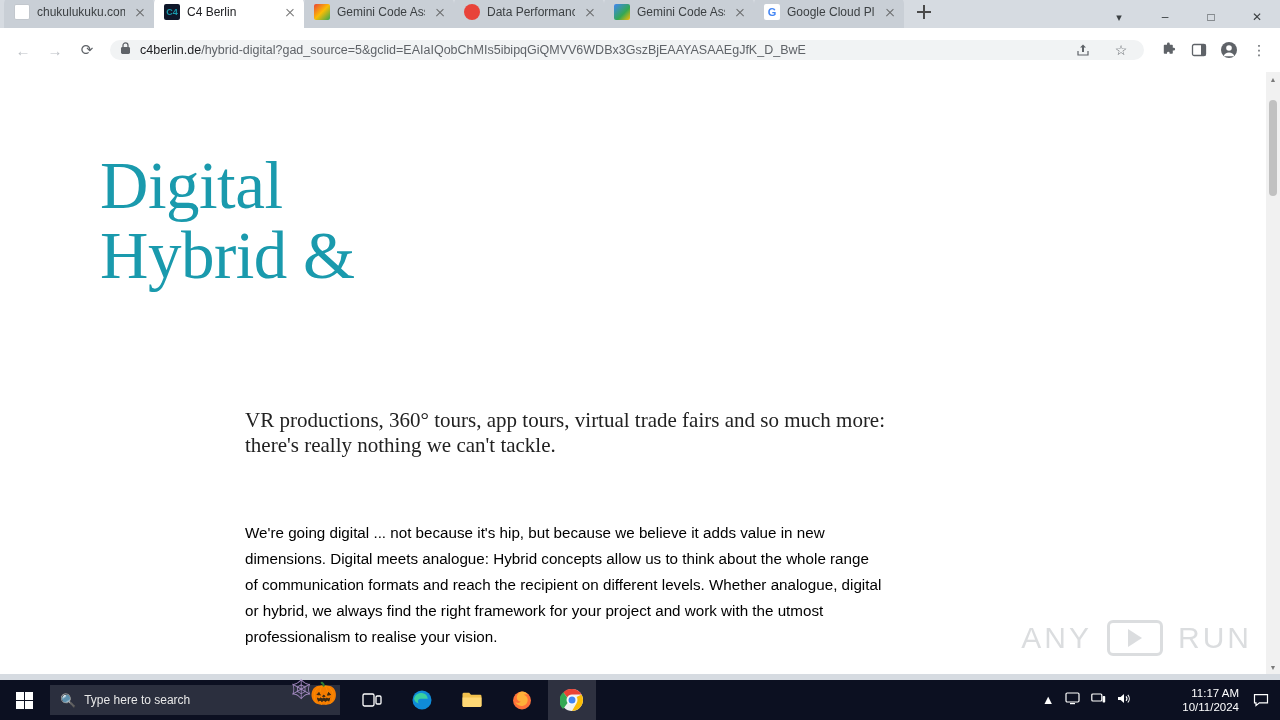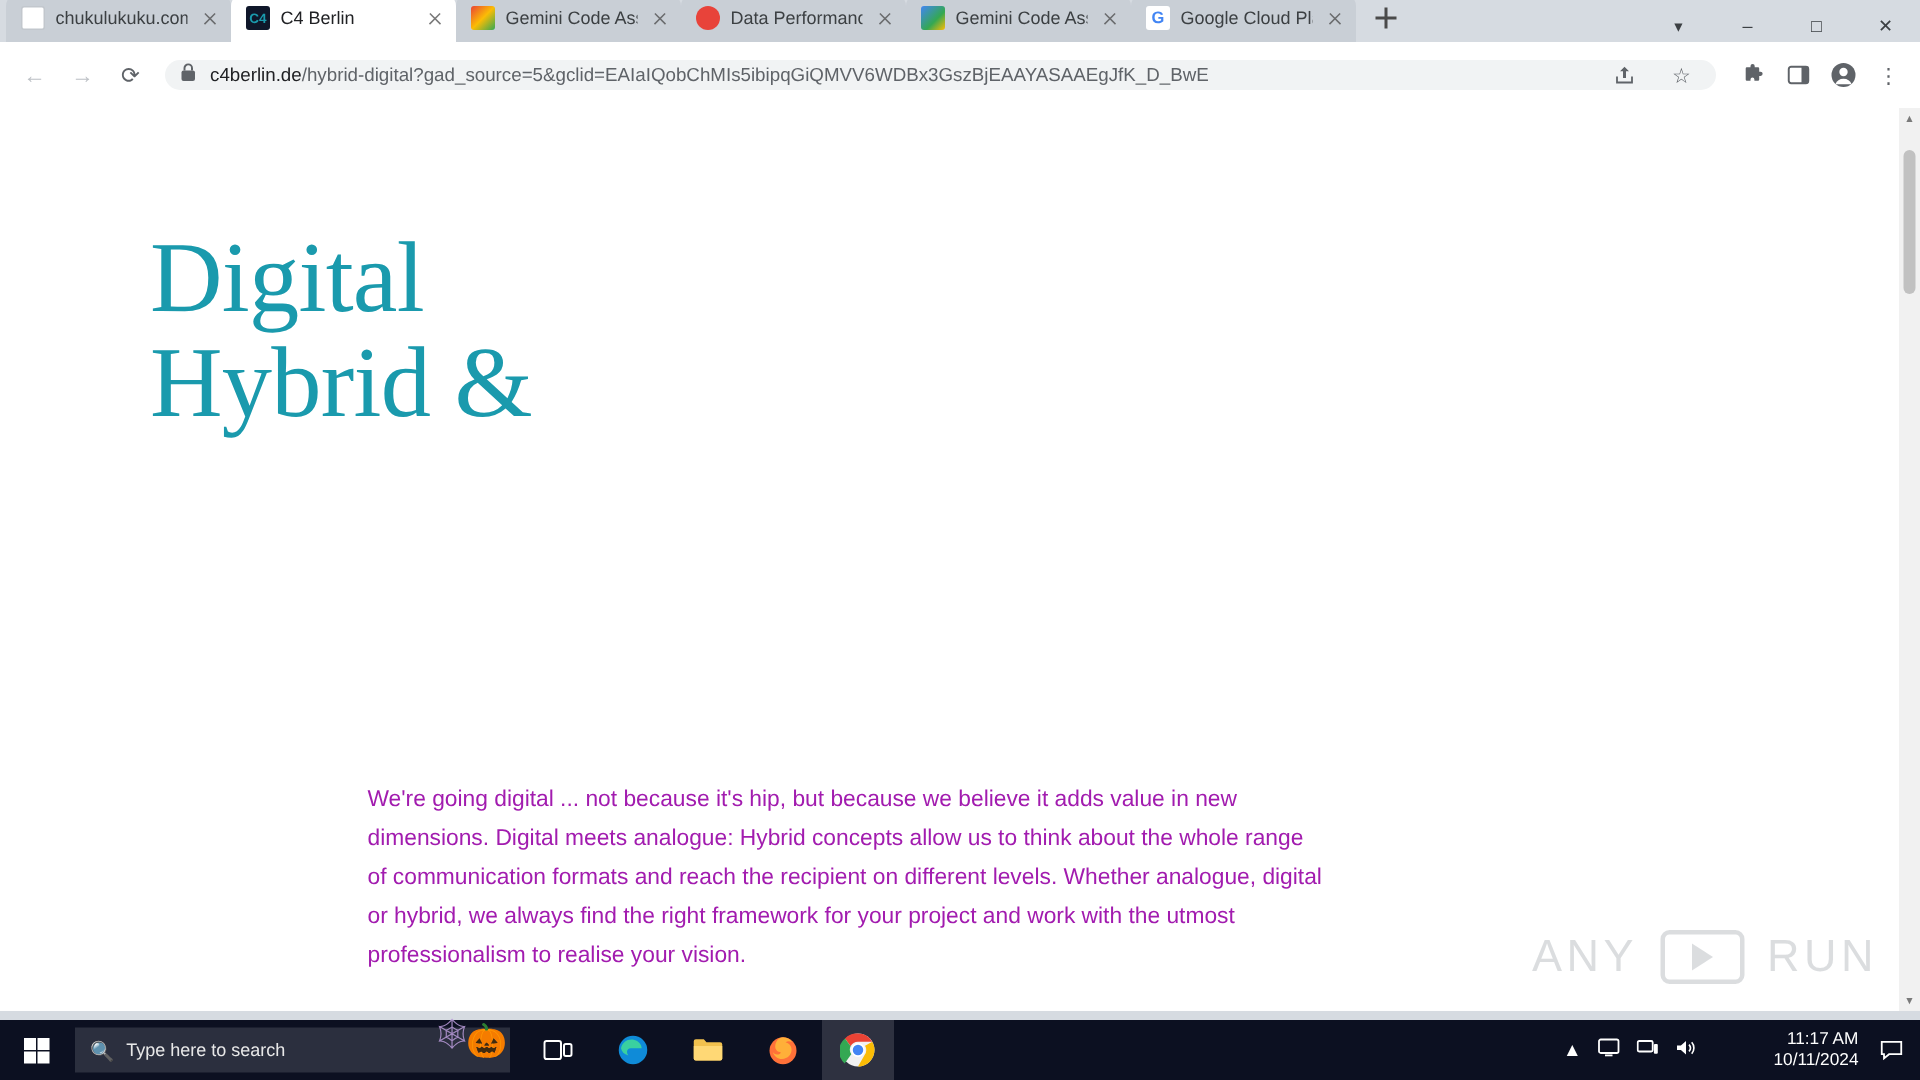--- a/index.html
+++ b/index.html
@@ -172,21 +172,21 @@
     line-height: 25px;
     color: #222222;
   }
   .body-copy {
     position: absolute;
     left: 245px; top: 448px;
     width: 640px;
     font-family: "Liberation Sans", sans-serif;
     font-size: 15.2px;
     line-height: 26px;
-    color: #a21caf;
+    color: #000000;
   }
   
   .scrollbar {
     position: absolute;
     right: 0; top: 0;
     width: 14px; height: 602px;
     background: #f1f1f1;
   }
   .scrollbar .thumb {
     position: absolute;
@@ -426,20 +426,21 @@
       <div class="icon-btn">⋮</div>
     </div>
   </div>
 
   <div class="page">
     <div class="headline">
       <div>Digital</div>
       <div>Hybrid &amp;</div>
     </div>
 
+    <div class="lead">VR productions, 360° tours, app tours, virtual trade fairs and so much more: there's really nothing we can't tackle.</div>
 
     <div class="body-copy">We're going digital ... not because it's hip, but because we believe it adds value in new dimensions. Digital meets analogue: Hybrid concepts allow us to think about the whole range of communication formats and reach the recipient on different levels. Whether analogue, digital or hybrid, we always find the right framework for your project and work with the utmost professionalism to realise your vision.</div>
 
     <div class="watermark">
       <span class="wm-text">ANY</span>
       <span class="wm-mark">
           <span class="wm-tri"></span>
         </span>
       <span class="wm-text">RUN</span>
     </div>

